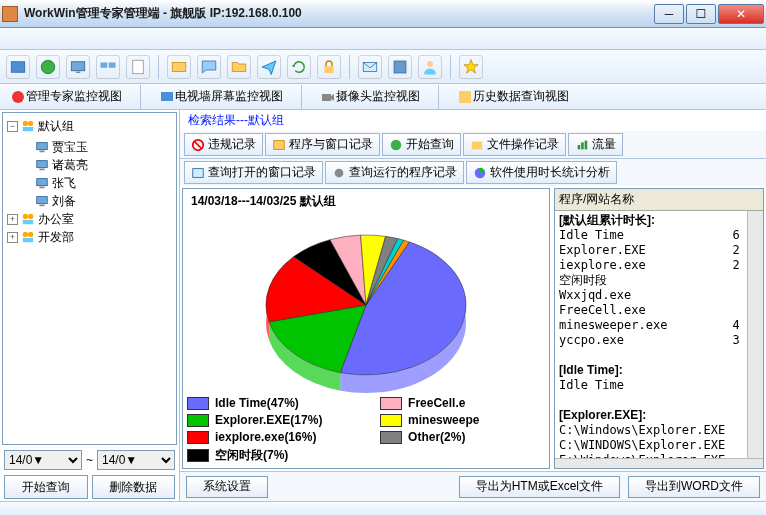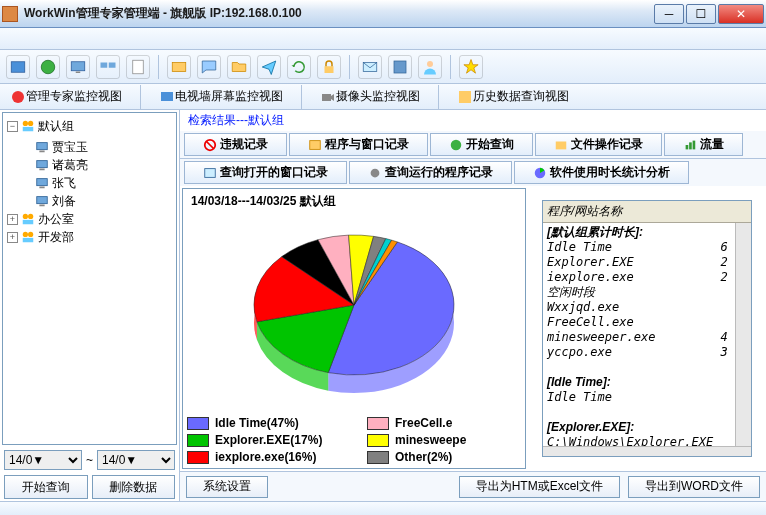--- a/index.html
+++ b/index.html
@@ -29,32 +29,32 @@
 .tree .exp { width:11px; height:11px; border:1px solid #888; display:inline-flex; align-items:center; justify-content:center; font-size:9px; line-height:9px; color:#555; cursor:pointer; }
 .tree .sp { width:11px; }
 .tree .ic { width:14px; height:14px; }
 .datebar { height:26px; display:flex; gap:4px; align-items:center; padding:0 4px; }
 .datebar select { flex:1; height:20px; border:1px solid #7b9ebd; font-size:12px; }
 .btnrow { height:28px; display:flex; gap:4px; padding:2px 4px; }
 .btn { flex:1; border:1px solid #7b9ebd; background:linear-gradient(#fff,#e7eef8); cursor:pointer; }
 .content { flex:1; display:flex; flex-direction:column; overflow:hidden; }
 .bluelink { color:#0018ff; padding:2px 8px; }
 .tabbar { display:flex; padding:2px 4px; gap:2px; border-bottom:1px solid #b0c4de; background:#f4f8fd; flex-wrap:wrap; }
-.tab { display:flex; align-items:center; gap:3px; padding:2px 18px; border:1px solid #9db6d4; background:linear-gradient(#fff,#e3eefb); cursor:pointer; white-space:nowrap;font-weight:bold; }
+.tab { display:flex; align-items:center; gap:3px; padding:2px 6px; border:1px solid #9db6d4; background:linear-gradient(#fff,#e3eefb); cursor:pointer; white-space:nowrap; }
 .tab .ti { width:14px; height:14px; }
 .subtabbar { display:flex; padding:2px 4px; gap:2px; background:#f4f8fd; }
 .panelarea { flex:1; display:flex; overflow:hidden; }
 .leftpanel { flex:1; border:1px solid #7b9ebd; margin:2px; position:relative; background:#fff; overflow:hidden; }
 .daterange { padding:4px 8px; font-weight:bold; }
 .pie { display:block; margin:6px auto 0; }
 .legendarea { position:absolute; left:4px; right:8px; bottom:4px; display:flex; }
 .legcol { display:flex; flex-direction:column; gap:3px; }
 .leg { display:flex; align-items:center; gap:6px; white-space:nowrap; }
 .sw { width:22px; height:13px; border:1px solid #333; }
-.rightpanel { width:210px; border:1px solid #7b9ebd; margin:14px; background:#fff; display:flex; flex-direction:column;font-style:italic; }
+.rightpanel { width:210px; border:1px solid #7b9ebd; margin:2px; background:#fff; display:flex; flex-direction:column; }
 .rhdr { background:#ece9d8; border-bottom:1px solid #aca899; padding:2px 4px; display:flex; }
 .rhdr span { flex:1; }
 .rlist { flex:1; font-family:SimSun,monospace; font-size:12px; padding:2px 4px; white-space:pre; overflow:hidden; line-height:15px; }
 .rlist b { font-weight:bold; }
 .vscroll { width:16px; background:#e8e8e8; border-left:1px solid #bbb; }
 .btmbar { height:30px; display:flex; gap:8px; align-items:center; padding:2px 6px; border-top:1px solid #b0c4de; background:#f4f8fd; }
 .btmbar .bbtn { height:22px; padding:0 16px; border:1px solid #7b9ebd; background:linear-gradient(#fff,#e7eef8); cursor:pointer; }
 .btmbar .spacer { flex:1; }
 .statusbar { height:14px; background:linear-gradient(#f7fbff,#e3eefb); border-top:1px solid #b0c4de; font-size:11px; padding:0 6px; overflow:hidden; }
 .hscroll { height:10px; background:#e8e8e8; border-top:1px solid #bbb; }
@@ -352,20 +352,24 @@
                 <b>Idle Time(47%)</b>
               </div>
       <div class="leg">
                 <span class="sw" style="background:#00c400"></span>
                 <b>Explorer.EXE(17%)</b>
               </div>
       <div class="leg">
                 <span class="sw" style="background:#ff0000"></span>
                 <b>iexplore.exe(16%)</b>
               </div>
+      <div class="leg">
+                <span class="sw" style="background:#000000"></span>
+                <b>空闲时段(7%)</b>
+              </div>
      </div>
      <div class="legcol" style="flex:1">
       <div class="leg">
                 <span class="sw" style="background:#ffb0c0"></span>
                 <b>FreeCell.e</b>
               </div>
       <div class="leg">
                 <span class="sw" style="background:#ffff00"></span>
                 <b>minesweepe</b>
               </div>

